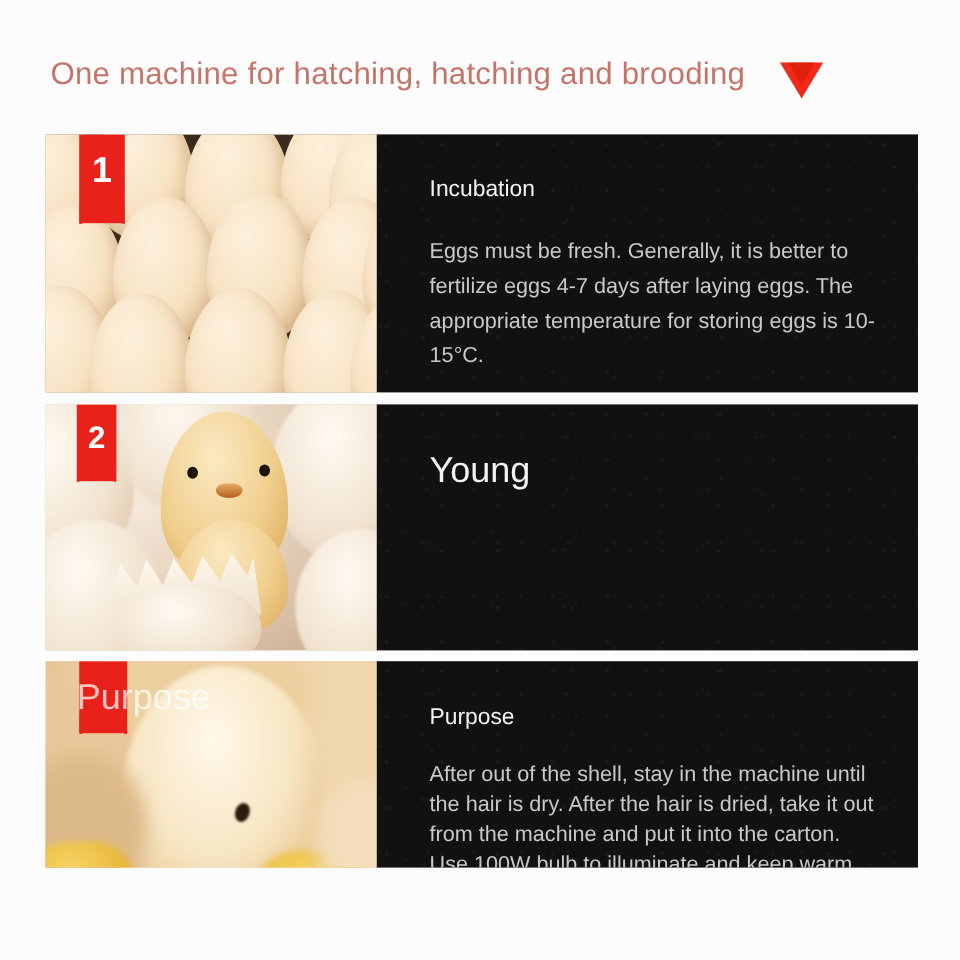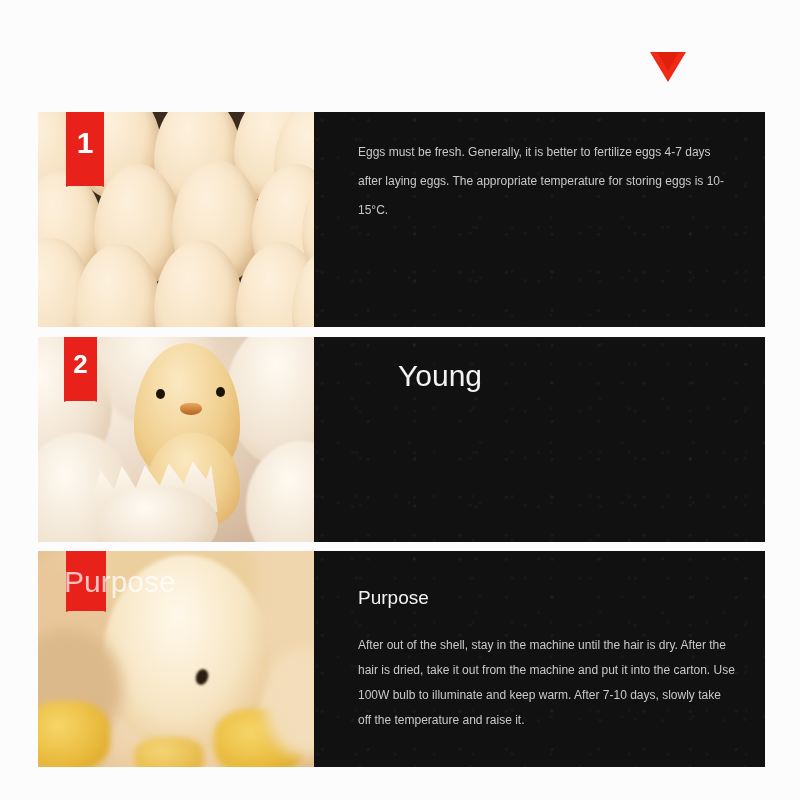--- a/index.html
+++ b/index.html
@@ -58,21 +58,21 @@
 
   
   .panel {
     position: absolute;
     left: 38px;
     width: 727px;
     display: flex;
   }
   #panel-1 { top: 112px;  height: 215px; }
   #panel-2 { top: 337px;  height: 205px; }
-  #panel-3 { top: 551px;  height: 216px; }
+  #panel-3 { top: 551px;  height: 172px; }
 
   .panel-media {
     position: relative;
     width: 276px;
     flex: 0 0 276px;
     overflow: hidden;
     background: #e6d3bb;
   }
 
   .panel-body {
@@ -96,29 +96,29 @@
     pointer-events: none;
   }
   .panel-heading {
     position: relative;
     margin: 0;
     font-weight: normal;
     color: #f2f2f2;
     padding: 0 0 0 44px;
   }
   #panel-1 .panel-heading { font-size: 19px; padding-top: 35px; }
-  #panel-2 .panel-heading { font-size: 30px; padding-top: 22px; margin-left: 40px; }
+  #panel-2 .panel-heading { font-size: 30px; padding-top: 39px; }
   #panel-3 .panel-heading { font-size: 19px; padding-top: 36px; }
 
   .panel-text {
     position: relative;
     margin: 0;
     padding: 0 30px 0 44px;
     color: #c9c9c9;
-    font-size: 12px;
+    font-size: 18px;
   }
   #panel-1 .panel-text { padding-top: 26px; line-height: 29px; }
   #panel-2 .panel-text { padding-top: 24px; line-height: 31px; color: #b9b9b9; }
   #panel-3 .panel-text { padding-top: 24px; line-height: 25px; }
 
   
   .ribbon {
     position: absolute;
     left: 28px;
     top: 0;
@@ -229,20 +229,21 @@
     position: absolute;
     border-radius: 40%;
     background: radial-gradient(ellipse at 40% 35%, #f7d66a 0%, #e8b93a 60%, #cf9c1d 100%);
     filter: blur(3px);
   }
 </style>
 </head>
 <body>
 
 <div class="page-header">
+  <div class="page-title">One machine for hatching, hatching and brooding</div>
   <div class="title-caret"></div>
 </div>
 
 <section class="panel" id="panel-1">
 
   <div class="panel-media">
     <div class="photo eggs-bg">
       <div class="egg" style="left:-34px; top:-14px;  width:82px;  height:108px;"></div>
       <div class="egg" style="left:38px;  top:-24px;  width:86px;  height:112px;"></div>
       <div class="egg" style="left:116px; top:-18px;  width:88px;  height:116px;"></div>
@@ -258,20 +259,21 @@
       <div class="egg" style="left:-30px; top:126px;  width:86px;  height:120px;"></div>
       <div class="egg" style="left:36px;  top:132px;  width:88px;  height:122px;"></div>
       <div class="egg" style="left:116px; top:128px;  width:90px;  height:124px;"></div>
       <div class="egg" style="left:198px; top:130px;  width:88px;  height:122px;"></div>
       <div class="egg" style="left:254px; top:134px;  width:86px;  height:120px;"></div>
     </div>
     <div class="ribbon" id="ribbon-1">1</div>
   </div>
 
   <div class="panel-body">
+    <h2 class="panel-heading">Incubation</h2>
     <p class="panel-text">Eggs must be fresh. Generally, it is better to fertilize eggs 4-7 days after laying eggs. The appropriate temperature for storing eggs is 10-15°C.</p>
   </div>
 </section>
 
 <section class="panel" id="panel-2">
 
   <div class="panel-media">
     <div class="photo hatch-bg">
       <div class="shell-egg" style="left:-46px; top:-6px;  width:120px; height:150px;"></div>
       <div class="shell-egg" style="left:-20px; top:96px;  width:118px; height:140px;"></div>

